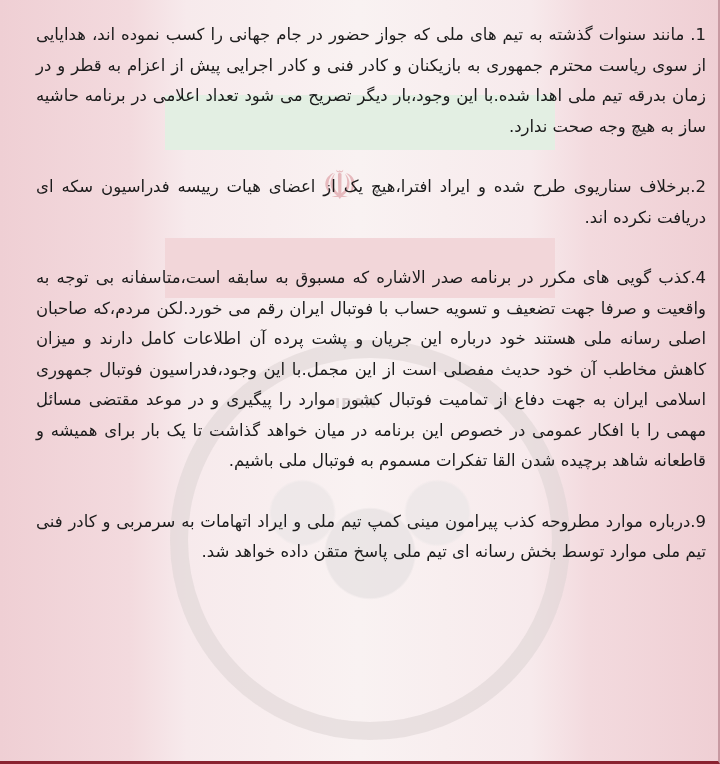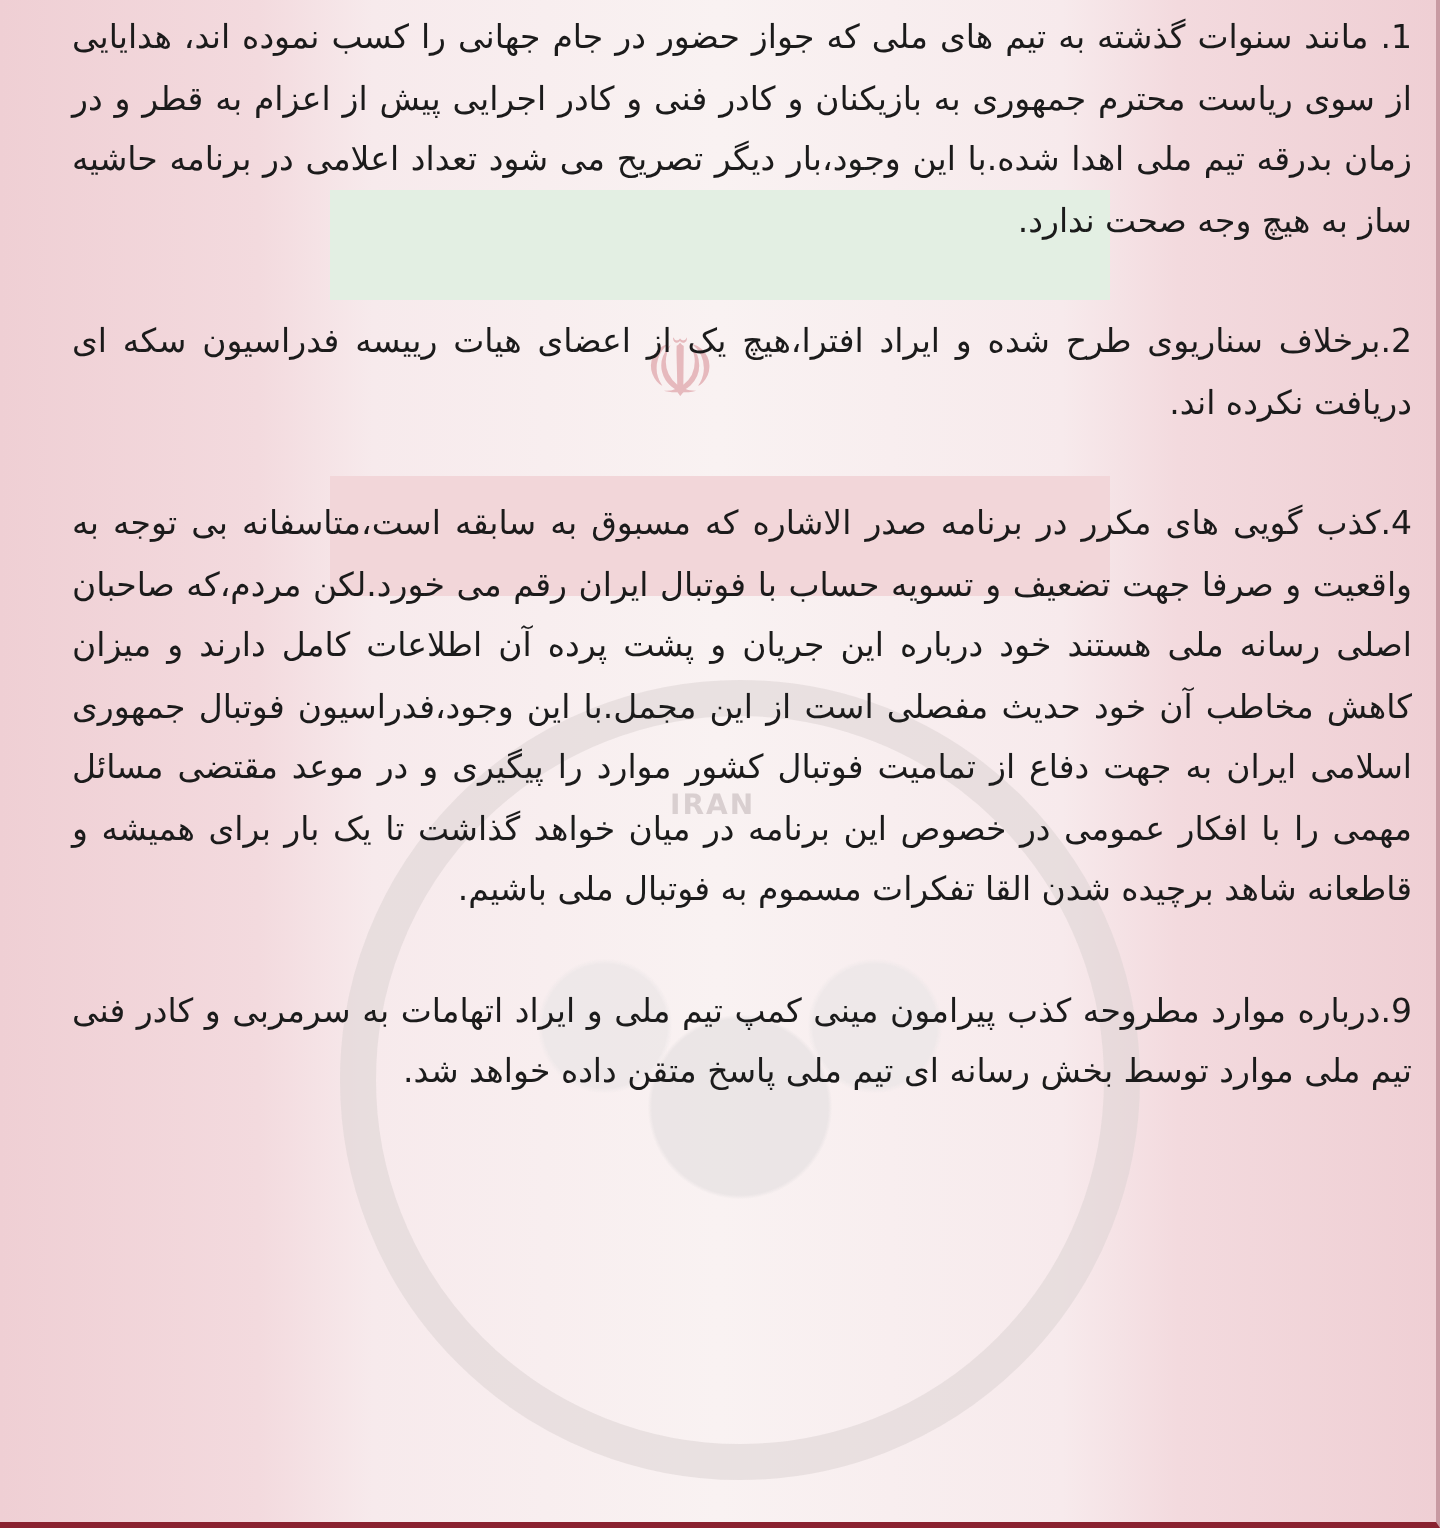--- a/index.html
+++ b/index.html
@@ -31,21 +31,21 @@
                 radial-gradient(circle at 75% 40%, #ebe6e7 0 12%, transparent 13%);
     opacity: .7;
   }
   .wm-iran { left: 335px; top: 395px; color: #d9cfd0; font-size: 14px; font-weight: bold; letter-spacing: 1px; }
 
   .content {
     position: absolute; left: 36px; top: 4px; width: 670px;
     direction: rtl; text-align: justify;
     color: #1b1b1b; font-size: 16.5px; line-height: 30.5px;
   }
-  .para { margin: 0 0 30px 0; text-align-last: right; }
+  .para { margin: 16px 0 30px 0; text-align-last: right; }
   .para.p2 { margin-bottom: 30px; }
 </style>
 </head>
 <body>
 
 <div class="frame"></div>
 
 <div class="wm wm-flag-green"></div>
 <div class="wm wm-emblem">☫</div>
 <div class="wm wm-flag-red"></div>

